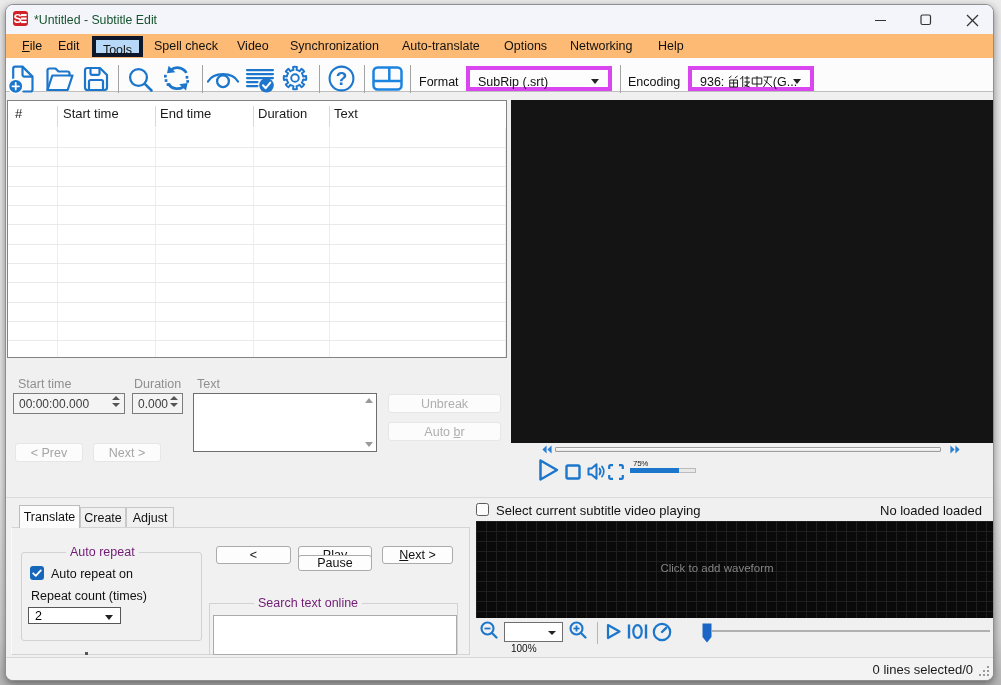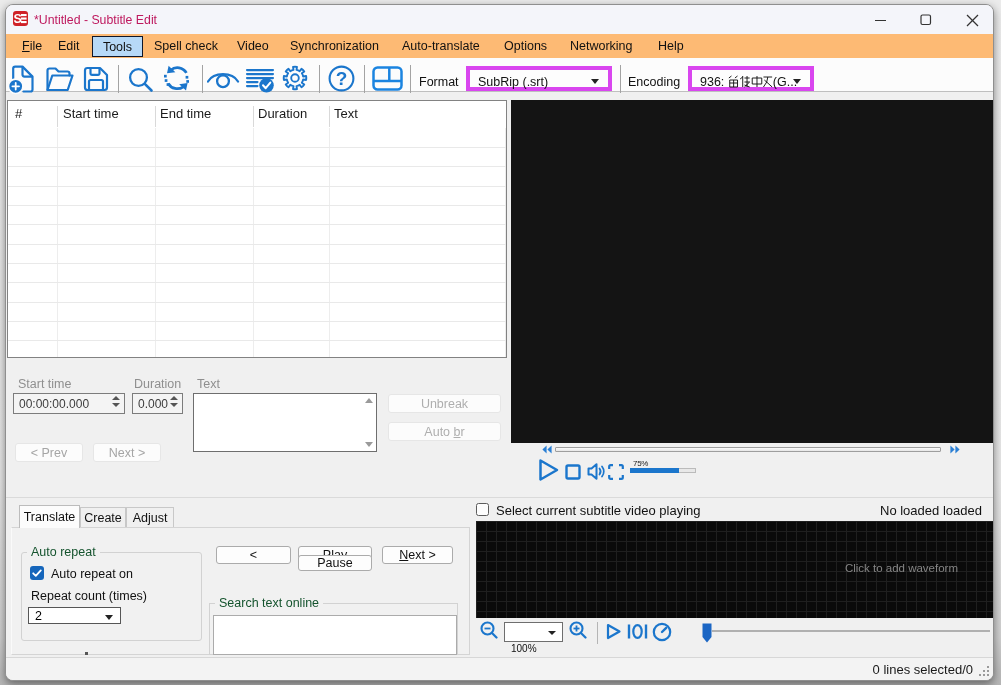--- a/index.html
+++ b/index.html
@@ -3,25 +3,25 @@
 <meta charset="utf-8">
 <style>
 * { margin:0; padding:0; box-sizing:border-box; }
 html,body { width:1001px; height:685px; overflow:hidden; }
 body { font-family:"Liberation Sans", sans-serif; background:linear-gradient(180deg,#ebebeb 0,#e6e6e6 70%,#cfcfcf 93%,#b5b5b5 100%); position:relative; }
 .win { position:absolute; left:5px; top:4px; width:989px; height:677px; background:#f0f0f0; border:1px solid #8f8f8f; border-radius:8px; box-shadow:0 3px 9px rgba(0,0,0,0.45); overflow:hidden; }
 .abs { position:absolute; }
 
 .titlebar { position:absolute; left:0; top:0; width:100%; height:29px; background:#f4f5fa; }
 .appicon { position:absolute; left:7px; top:6px; width:15px; height:15px; background:#cf2127; border-radius:3px; }
-.title-text { position:absolute; left:28px; top:0; height:29px; line-height:30px; font-size:12.3px; color:#be185d; }
+.title-text { position:absolute; left:28px; top:0; height:29px; line-height:30px; font-size:12.3px; color:#14532d; }
 
 .menubar { position:absolute; left:0; top:29px; width:100%; height:24px; background:#fdba74; font-size:12.5px; color:#111; }
 .menubar span { position:absolute; top:0; height:24px; line-height:25px; }
-.tools-hl { position:absolute; left:86px; top:2px; width:51px; height:21px; background:#b7d9f7; border:1px solid #0f172a; }
+.tools-hl { position:absolute; left:86px; top:2px; width:51px; height:21px; background:#b7d9f7; border:4px solid #0f172a; }
 .tools-hl i { font-style:normal; position:absolute; width:100%; text-align:center; top:0; height:19px; line-height:20px; }
 
 .toolbar { position:absolute; left:0; top:53px; width:100%; height:34px; background:#fcfcfc; border-bottom:1px solid #bfbfbf; }
 .tsep { position:absolute; width:1px; height:28px; background:#a3a3a3; }
 .ticon { position:absolute; }
 .tlabel { position:absolute; font-size:12.5px; color:#111; top:9px; }
 .combo { position:absolute; top:61px; height:25px; background:#fdfdfd; border:4px solid #d946ef; font-size:12.5px; color:#111; }
 .combo .ctext { position:absolute; left:8px; top:0; height:23px; line-height:24px; white-space:nowrap; }
 .caret { position:absolute; width:0; height:0; border-left:4.5px solid transparent; border-right:4.5px solid transparent; border-top:5px solid #222; top:9px; }
 
@@ -39,27 +39,27 @@
 .uarr { width:0; height:0; border-left:4px solid transparent; border-right:4px solid transparent; border-bottom:4.5px solid #555; margin-bottom:3px; }
 .darr { width:0; height:0; border-left:4px solid transparent; border-right:4px solid transparent; border-top:4.5px solid #555; }
 .dbtn { position:absolute; background:#fcfcfc; border:1px solid #e6e6e6; border-radius:3px; font-size:12.5px; color:#aeaeae; text-align:center; }
 .btn { position:absolute; background:#fdfdfd; border:1px solid #ababab; border-radius:3px; font-size:12.5px; color:#111; text-align:center; }
 
 .video { position:absolute; left:505px; top:95px; width:482px; height:343px; background:#141414; }
 
 .tabpage { position:absolute; left:5px; top:522px; width:459px; height:128px; background:#f1f1f1; border:1px solid #d4d4d4; border-left-color:#fafafa; }
 .tab { position:absolute; font-size:12.5px; color:#111; text-align:center; }
 .groupbox { position:absolute; border:1px solid #d2d2d2; border-radius:3px; }
-.glabel { position:absolute; font-size:12.5px; color:#14532d; background:#f1f1f1; padding:0 4px; }
+.glabel { position:absolute; font-size:12.5px; color:#701a75; background:#f1f1f1; padding:0 4px;margin-left:39px; }
 .checkbox { position:absolute; width:14px; height:14px; background:#1666bb; border-radius:3px; }
 .blabel { position:absolute; font-size:12.5px; color:#111; }
 
 .wave { position:absolute; left:470px; top:516px; width:517px; height:97px; background:#0a0a0a;
   background-image:repeating-linear-gradient(90deg,#1f1f1f 0 1px,transparent 1px 10px),repeating-linear-gradient(180deg,#1f1f1f 0 1px,transparent 1px 10px); }
-.wave span { position:absolute; left:0; width:482px; text-align:right; top:41px; color:#858585; font-size:11.5px; }
+.wave span { position:absolute; left:0; width:482px; text-align:center; top:41px; color:#858585; font-size:11.5px; }
 
 .status { position:absolute; left:0; bottom:0; width:100%; height:23px; background:#f3f3f3; border-top:1px solid #d7d7d7; font-size:12.5px; color:#1a1a1a; }
 </style>
 </head>
 <body>
 <div class="win">
 
   <div class="titlebar">
     <div class="appicon">
       <svg width="15" height="15" viewBox="0 0 15 15">

